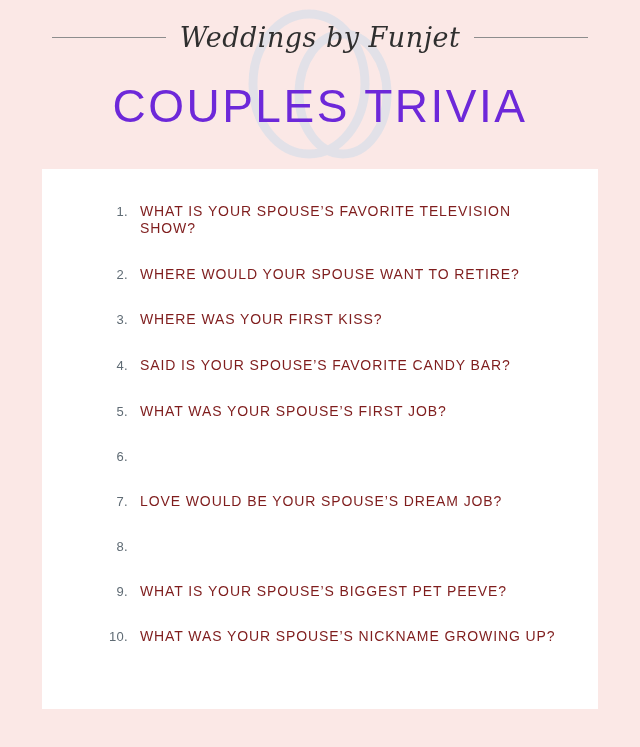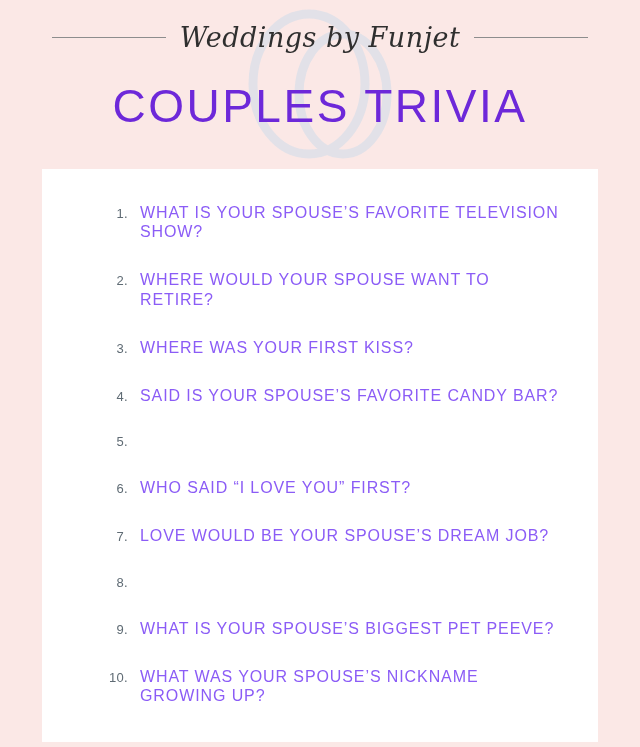--- a/index.html
+++ b/index.html
@@ -100,22 +100,22 @@
   .q-num {
     width: 34px;
     flex: 0 0 34px;
     text-align: right;
     padding-right: 12px;
     font-size: 13px;
     color: #5f6b74;
     letter-spacing: 0.3px;
   }
   .q-text {
-    font-size: 16px;
-    color: #8b5cf6;
+    font-size: 14px;
+    color: #7f1d1d;
     letter-spacing: 0.9px;
     line-height: 1.2;
   }
 </style>
 </head>
 <body>
 
 <div class="page">
 
   <div class="watermark">
@@ -149,24 +149,24 @@
       <li class="q-item">
         <span class="q-num">3.</span>
         <span class="q-text">WHERE WAS YOUR FIRST KISS?</span>
       </li>
       <li class="q-item">
         <span class="q-num">4.</span>
         <span class="q-text">SAID IS YOUR SPOUSE’S FAVORITE CANDY BAR?</span>
       </li>
       <li class="q-item">
         <span class="q-num">5.</span>
+        <span class="q-text">WHAT WAS YOUR SPOUSE’S FIRST JOB?</span>
       </li>
       <li class="q-item">
         <span class="q-num">6.</span>
-        <span class="q-text">WHO SAID “I LOVE YOU” FIRST?</span>
       </li>
       <li class="q-item">
         <span class="q-num">7.</span>
         <span class="q-text">LOVE WOULD BE YOUR SPOUSE’S DREAM JOB?</span>
       </li>
       <li class="q-item">
         <span class="q-num">8.</span>
       </li>
       <li class="q-item">
         <span class="q-num">9.</span>

